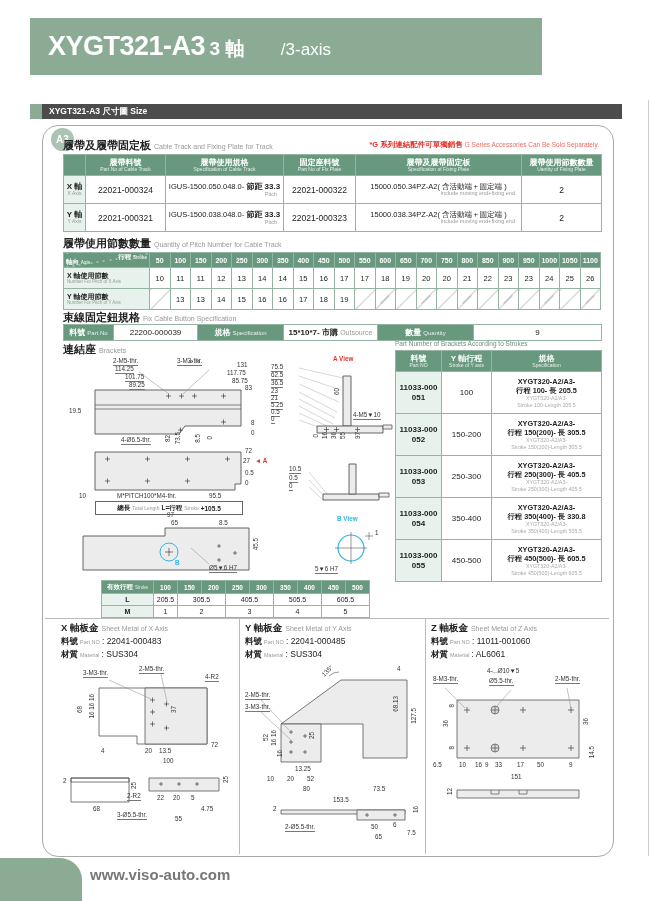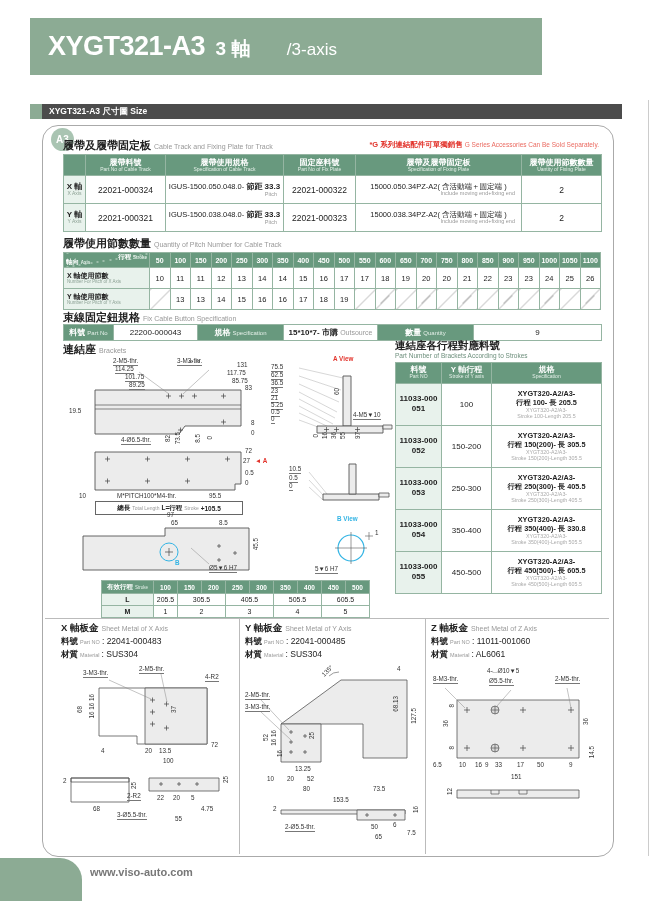--- a/index.html
+++ b/index.html
@@ -4,21 +4,21 @@
 <style>
   html,body{margin:0;padding:0;}
   body{width:650px;height:901px;position:relative;background:#fff;
        font-family:"Liberation Sans",sans-serif;color:#222;overflow:hidden;}
   b,i{font-style:normal;}
   
   .hdr{position:absolute;left:30px;top:18px;width:512px;height:57px;background:#8cab94;
        display:flex;align-items:center;color:#fff;}
   .hdr-title{padding-left:18px;white-space:nowrap;}
   .hdr-model{font-size:27px;font-weight:bold;letter-spacing:-.5px;}
-  .hdr-axis-zh{font-size:19px;font-weight:bold;margin-left:6px;}
+  .hdr-axis-zh{font-size:19px;font-weight:bold;}
   .hdr-axis-en{font-size:17px;font-weight:300;margin-left:32px;}
   .badges{display:flex;margin-left:22px;gap:14px;}
   .badge{display:flex;align-items:center;gap:6px;}
   .tri{width:0;height:0;border-left:11px solid #fff;border-top:7px solid transparent;border-bottom:7px solid transparent;}
   .badge-zh{font-size:10.5px;font-weight:bold;}
   .badge-en{font-size:4.6px;display:block;margin-top:1px;}
   
   .secbar{position:absolute;left:30px;top:104px;width:592px;height:15px;display:flex;}
   .secbar .sq{width:12px;background:#8cab94;}
   .secbar .txt{flex:1;background:#4c4c4c;color:#fff;font-size:8.5px;font-weight:bold;
@@ -102,21 +102,21 @@
   
   .sm{position:absolute;top:496px;height:230px;}
   .sm-title{font-size:9.5px;font-weight:bold;}
   .sm-title i{font-size:7px;color:#999;font-weight:normal;margin-left:3px;}
   .sm-row{font-size:8.5px;margin-top:1px;}
   .sm-row b{font-size:8.5px;}
   .sm-row i{font-size:5.5px;color:#999;margin:0 2px;}
   .sm-draw{position:absolute;left:0;top:44px;}
   
   .f-green{position:absolute;left:0;top:858px;width:82px;height:43px;background:#8cab94;border-top-right-radius:22px;}
-  .f-url{position:absolute;left:90px;top:866px;font-size:11px;font-weight:bold;color:#777;}
+  .f-url{position:absolute;left:90px;top:866px;font-size:15px;font-weight:bold;color:#777;}
   svg path,svg polygon,svg rect,svg line,svg circle{vector-effect:non-scaling-stroke;}
 </style>
 </head>
 <body>
 
 <div class="hdr">
   <div class="hdr-title">
     <span class="hdr-model">XYGT321-A3</span>
     <span class="hdr-axis-zh">3 軸</span>
     <span class="hdr-axis-en">/3-axis</span>
@@ -335,21 +335,21 @@
         <col style="width:50px">
         <col style="width:84px">
         <col style="width:86px">
         <col style="width:94px">
         <col style="width:96px">
         <col style="width:128px">
       </colgroup>
     <tbody>
         <tr>
       <th><span>料號</span><span class="then">Part No</span></th>
-      <td>22200-000043</td>
+      <td>22200-000039</td>
       <th><span>規格</span><span class="then">Specification</span></th>
       <td><b>15*10*7- 市購</b> <i>Outsource</i></td>
       <th><span>數量</span><span class="then">Quantity</span></th>
       <td>9</td>
     </tr>
   </tbody>
     </table>
 
   <div class="sec4L">
     <div class="sec4L-title">
@@ -504,21 +504,20 @@
         <td colspan="2">2</td>
         <td colspan="2">3</td>
         <td colspan="2">4</td>
         <td colspan="2">5</td>
       </tr>
     </tbody>
       </table>
   </div>
 
   <div class="sec4R">
-    <div class="sec4R-title">連結座各行程對應料號</div>
     <div class="sec4R-sub">Part Number of Brackets According to Strokes</div>
     <table class="t5">
       <colgroup>
           <col style="width:46px">
           <col style="width:50px">
           <col style="width:110px">
         </colgroup>
       <tbody>
           <tr>
         <th>

